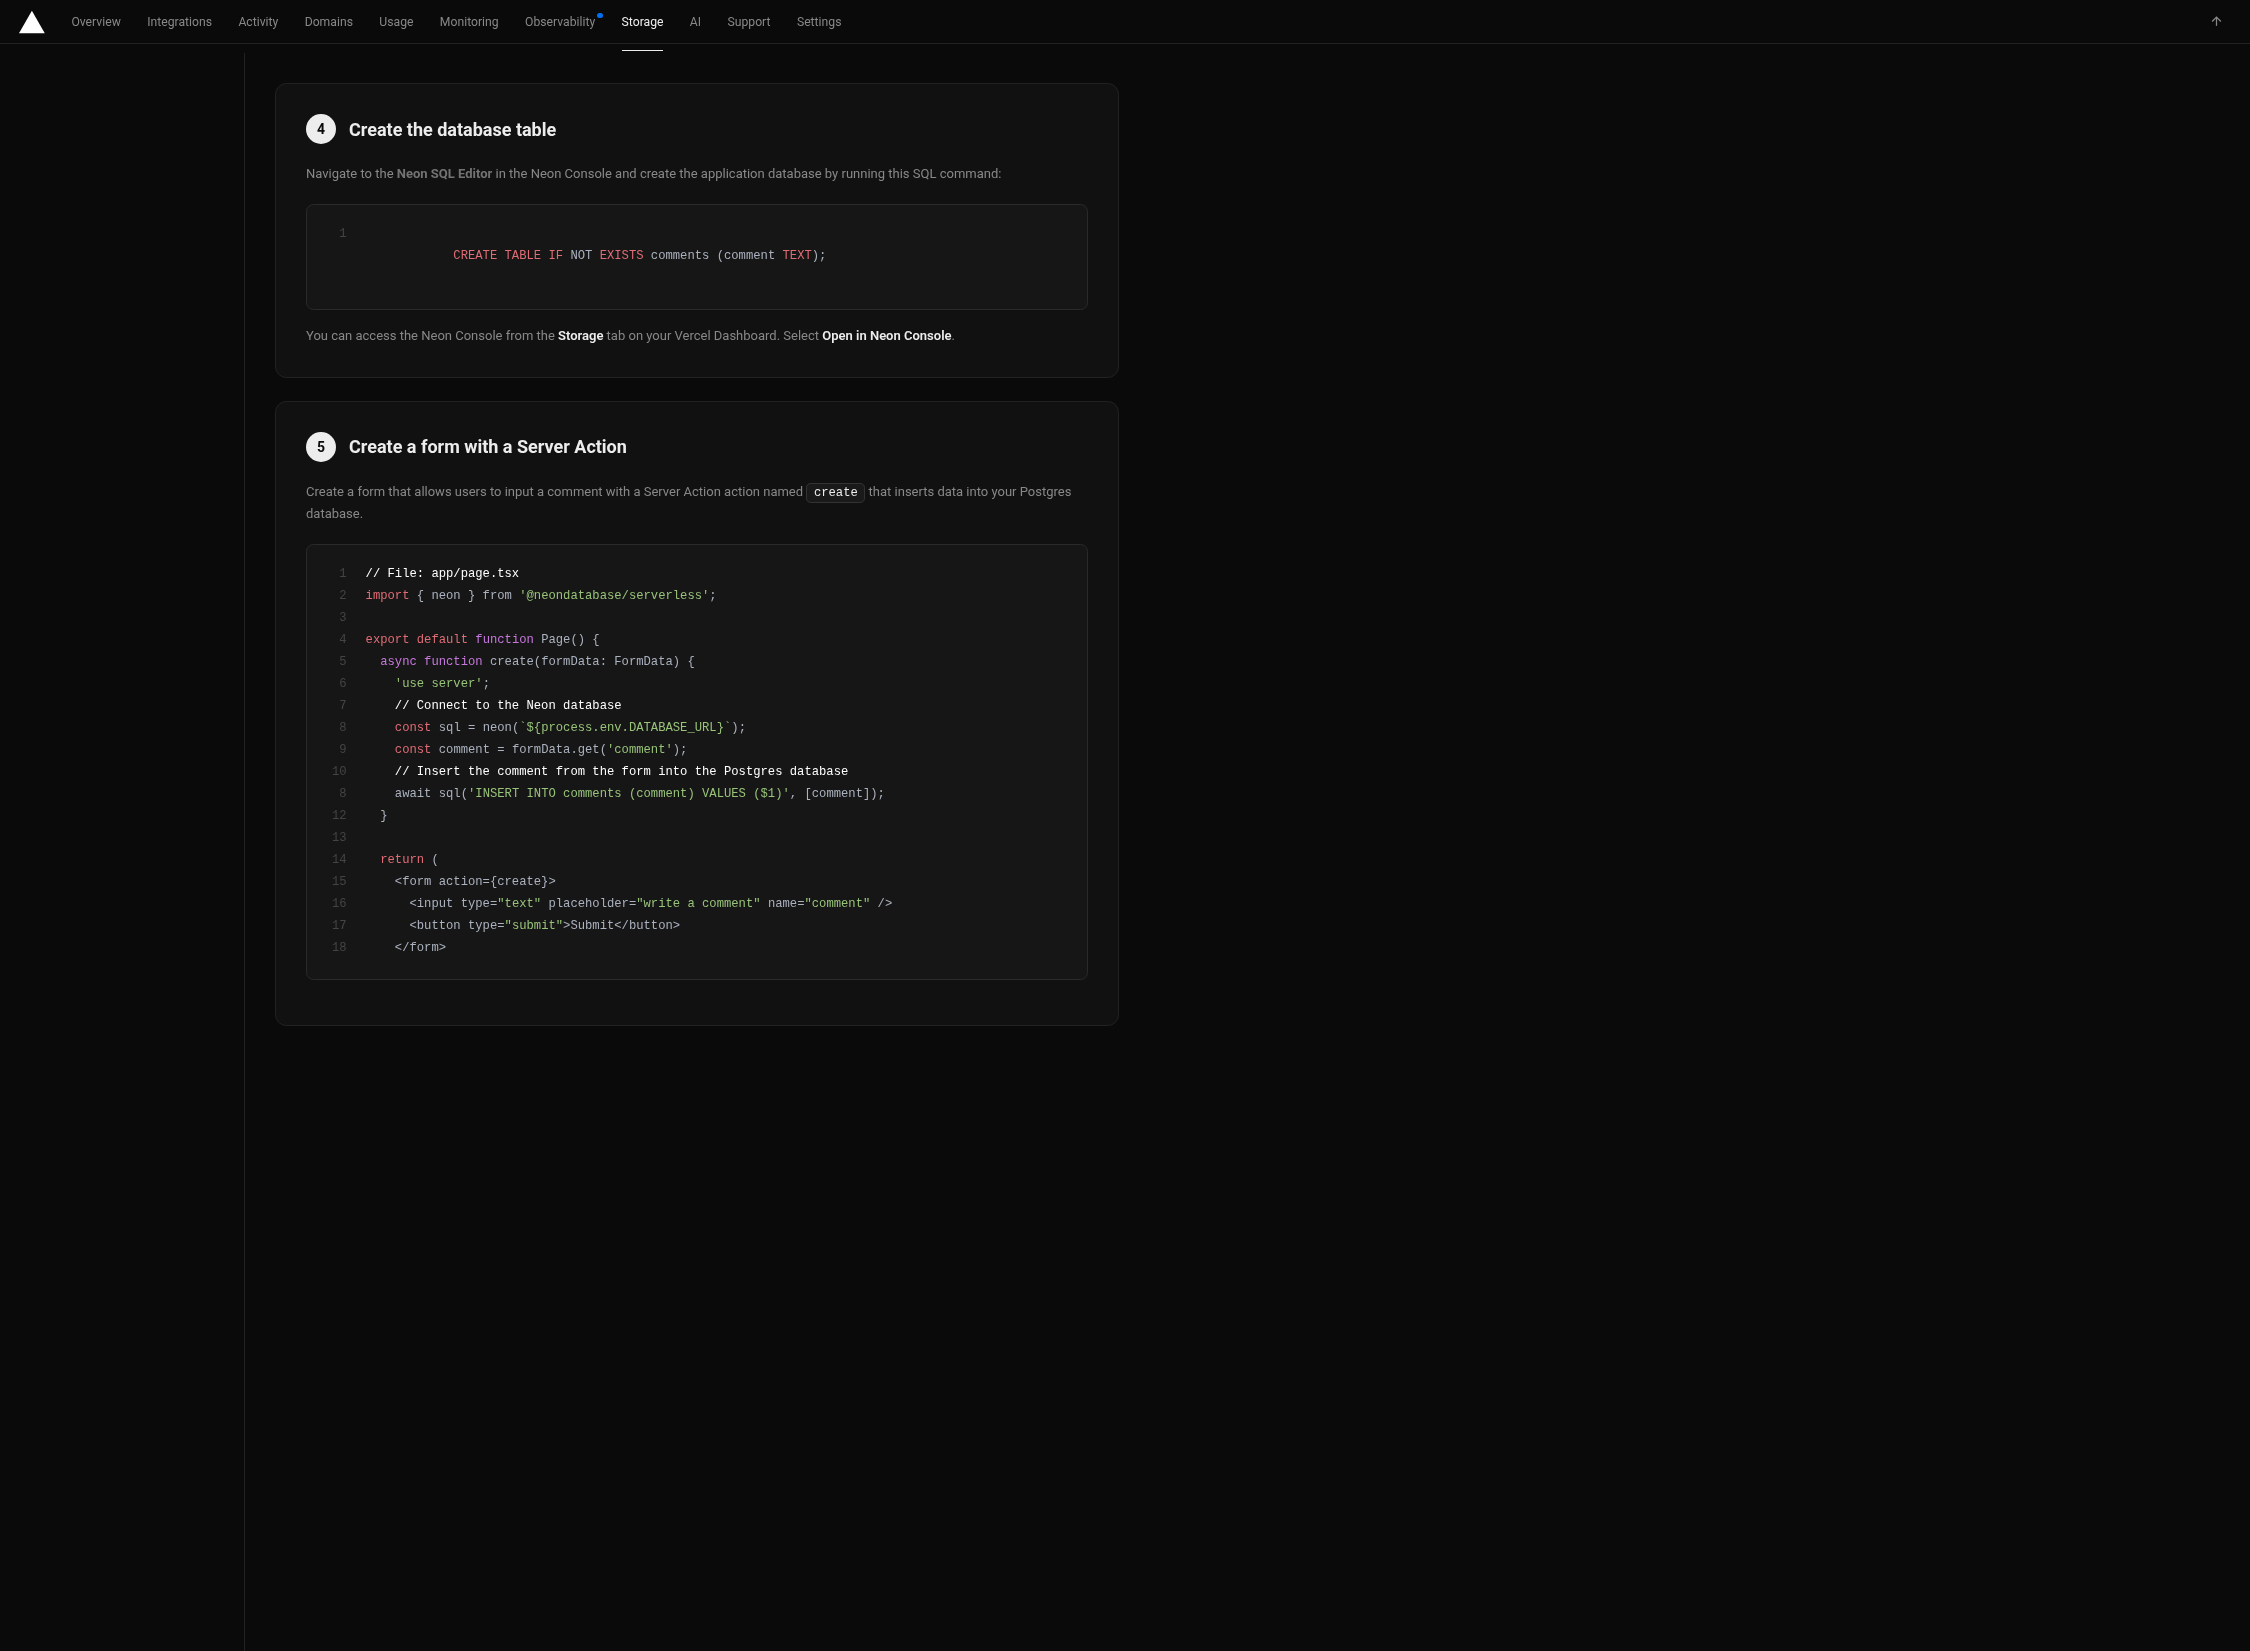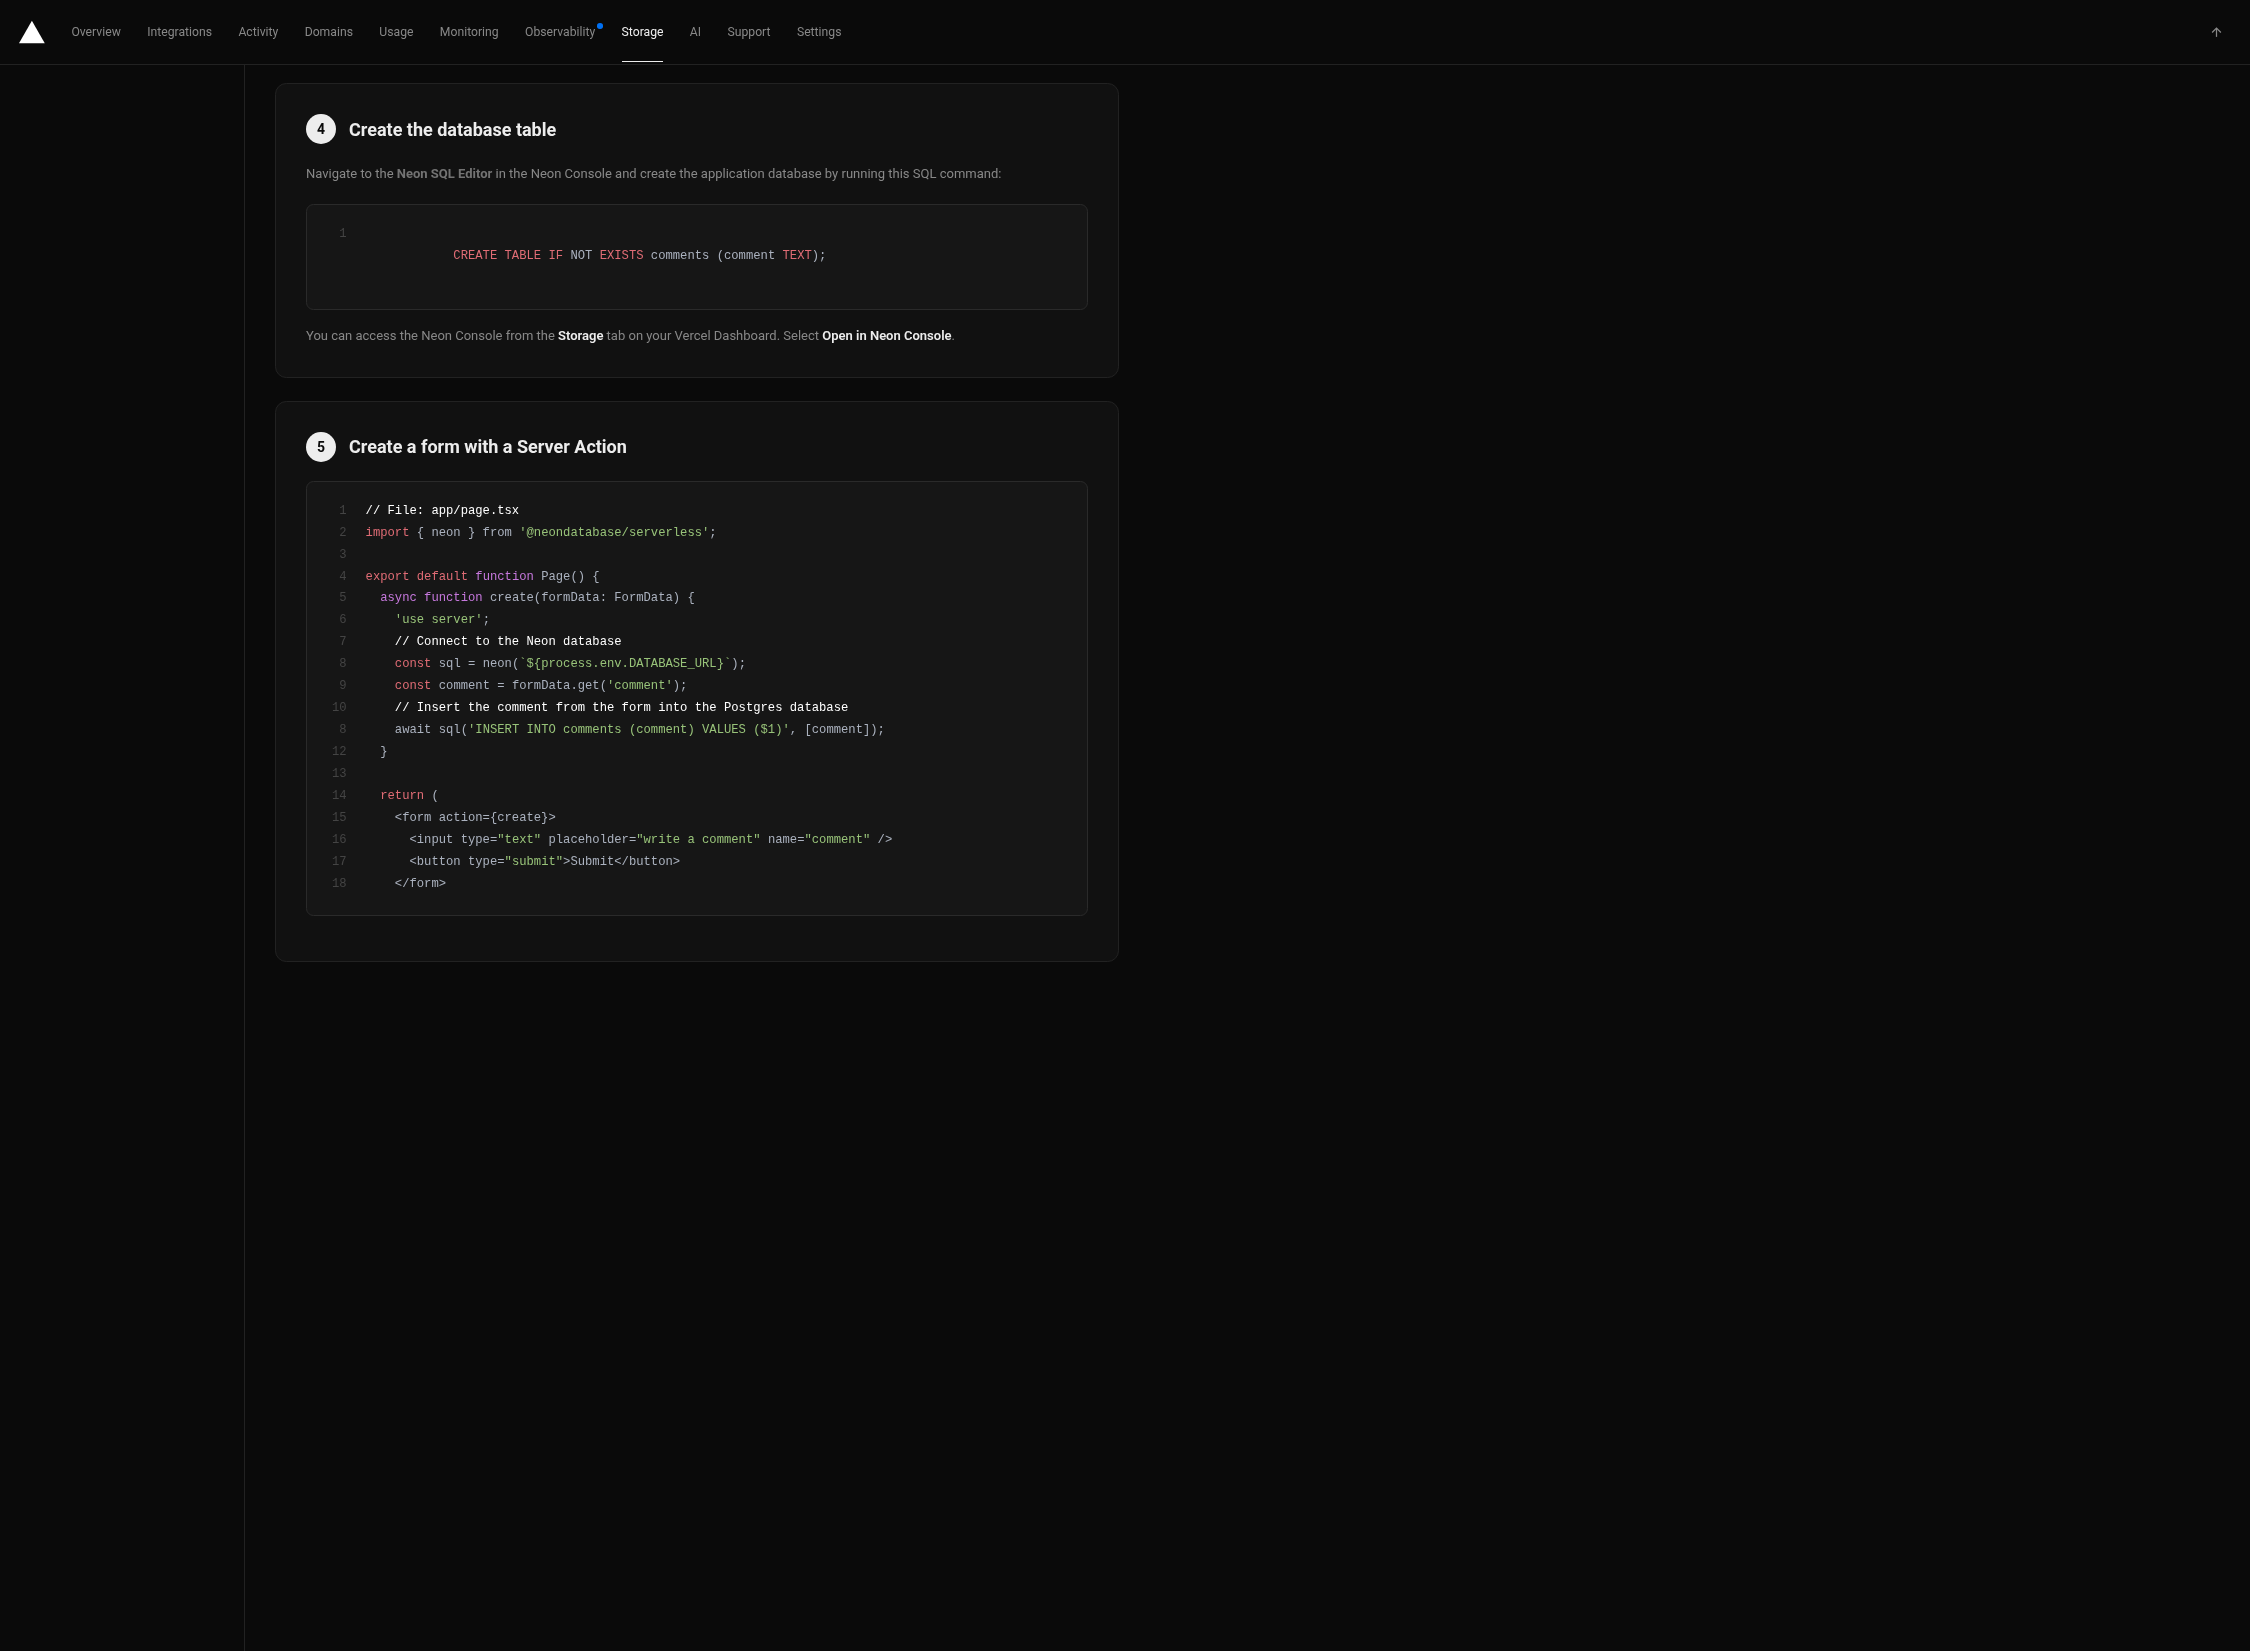--- a/index.html
+++ b/index.html
@@ -13,21 +13,21 @@
       color: #ededed;
       font-family: -apple-system, BlinkMacSystemFont, 'Segoe UI', Roboto, sans-serif;
       font-size: 13px;
       min-height: 100vh;
     }
 
     
     .topnav {
       display: flex;
       align-items: center;
-      height: 65px;
+      height: 44px;
       background: #0a0a0a;
       border-bottom: 0.9px solid #222;
       padding: 0 19px;
       gap: 3.8px;
       position: fixed;
       top: 0;
       left: 0;
       right: 0;
       z-index: 100;
       justify-content: center;
@@ -283,20 +283,23 @@
         <span>You can access the Neon Console from the </span><strong>Storage</strong><span> tab on your Vercel Dashboard. Select </span><strong>Open in Neon Console</strong><span>.</span>
       </p>
     </div>
 
     <div class="step-card">
       <div class="step-header">
         <div class="step-number">5</div>
         <h2 class="step-title">Create a form with a Server Action</h2>
       </div>
 
+      <p class="step-desc">
+        <span>Create a form that allows users to input a comment with a Server Action action named </span><code class="inline-code">create</code><span> that inserts data into your Postgres database.</span>
+      </p>
 
       <div class="code-block">
 
         <div class="code-line">
           <span class="line-num">1</span>
           <span class="line-code kw-gray">// File: app/page.tsx</span>
         </div>
 
         <div class="code-line">
           <span class="line-num">2</span>

